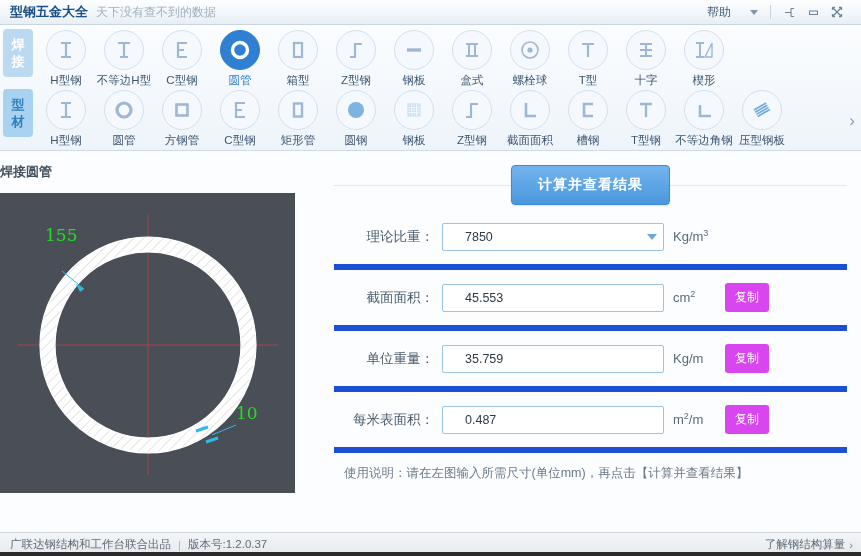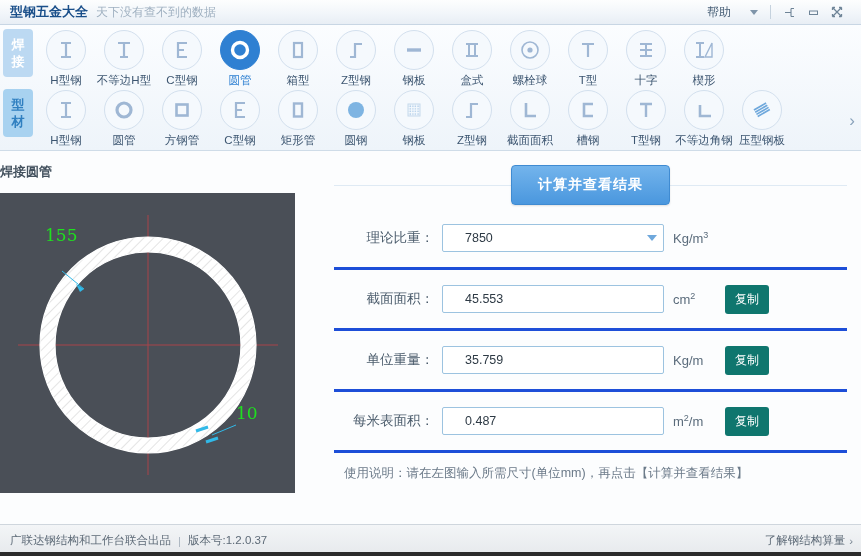--- a/index.html
+++ b/index.html
@@ -174,21 +174,21 @@
     border-radius: 4px;
     color: #ffffff; font-size: 14px; font-weight: bold;
     padding: 10px 26px;
     letter-spacing: 1px;
     box-shadow: 0 1px 2px rgba(0,0,0,0.12);
   }
 
   .frow {
     display: flex; align-items: center;
     height: 61px;
-    border-bottom: 3px solid #1d4ed8;
+    border-bottom: 6px solid #1d4ed8;
     padding-left: 4px;
     box-sizing: border-box;
   }
   .frow:last-of-type { border-bottom: 1px solid #e6eef6; }
   .flabel {
     width: 96px; text-align: right;
     font-size: 13.5px; color: #4b5c6c;
     margin-right: 8px;
     white-space: nowrap;
   }
@@ -212,38 +212,38 @@
     margin-left: 4px;
   }
   .funit {
     font-size: 13px; color: #5a6b7b;
     margin-left: 9px; white-space: nowrap;
     min-width: 44px;
   }
   .funit sup { font-size: 9px; }
   .copy-btn {
     margin-left: 8px;
-    background: #0f766e;
+    background: #d946ef;
     color: #ffffff;
     font-size: 12px;
     border-radius: 3px;
     padding: 6px 10px;
     white-space: nowrap;
     text-align: right;
   }
   .hint {
     font-size: 12.5px; color: #6b7a89;
     padding: 12px 0 0 10px;
     white-space: nowrap;
   }
 
   
   .footer {
     flex: 0 0 auto;
-    height: 32px;
+    height: 24px;
     background: linear-gradient(to bottom,#f3f5f7 0%, #e6e9ec 100%);
     border-top: 1px solid #cfd6dd;
     display: flex; align-items: center;
     padding: 0 8px 0 10px;
     box-sizing: border-box;
     font-size: 11.5px; color: #5d6a77;
   }
   .footer .sep { margin: 0 7px; color: #aab5c0; }
   .footer .spacer { flex: 1 1 auto; }
   .footer .link { color: #5d6a77; white-space: nowrap; }

